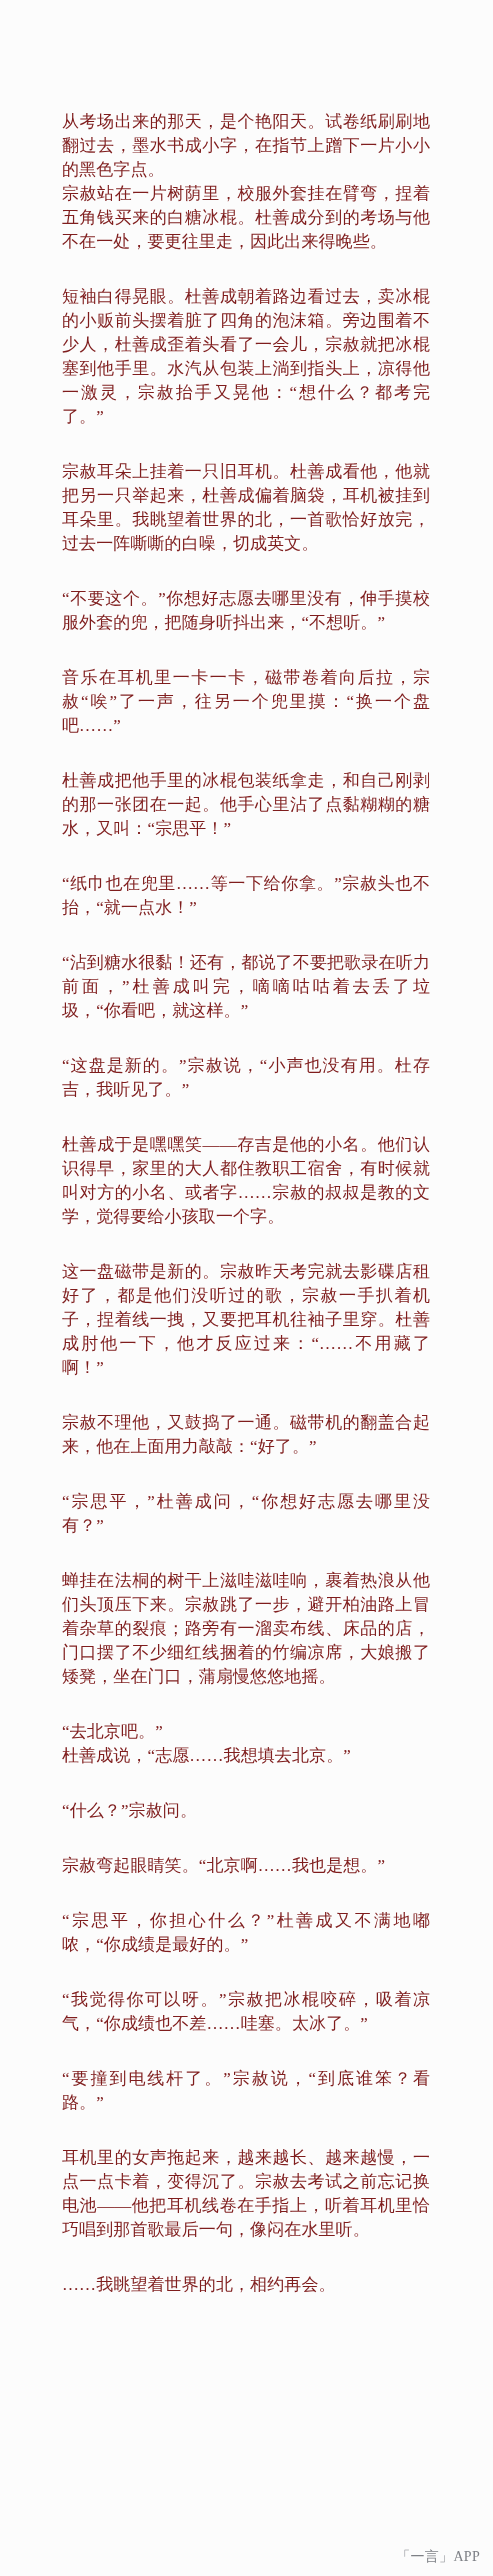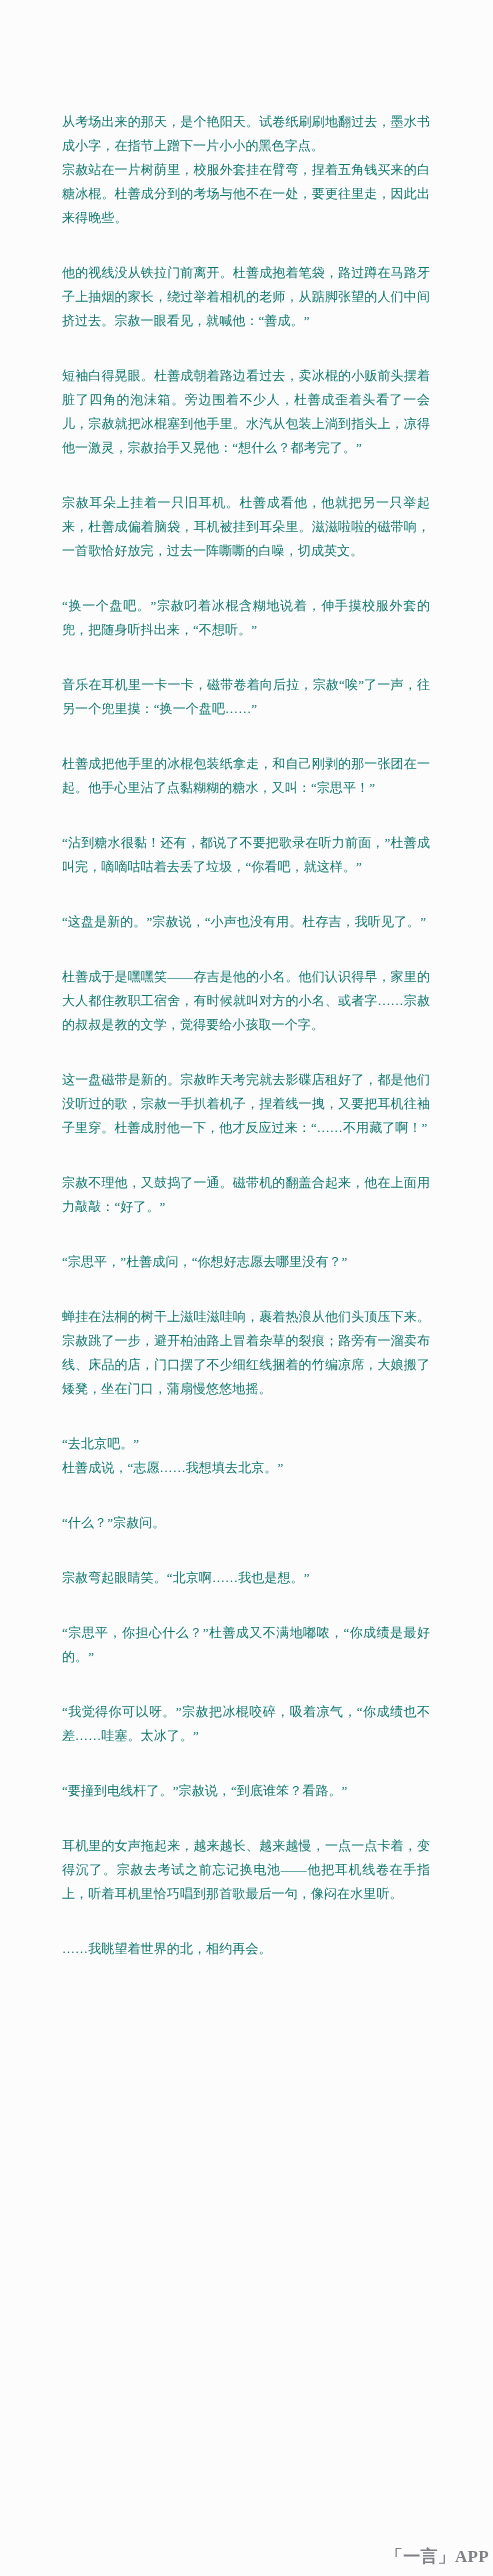--- a/index.html
+++ b/index.html
@@ -17,54 +17,53 @@
   .article {
     position: absolute;
     left: 0;
     top: 0;
     width: 493px;
     box-sizing: border-box;
     padding: 110px 63px 0 62px;
   }
   .article p.block {
     margin: 0 0 31px 0;
-    font-size: 13px;
+    font-size: 17px;
     line-height: 24px;
-    color: #0f766e;
+    color: #7f1d1d;
     text-align: justify;
     white-space: pre-line;      
     line-break: strict;
     word-break: normal;
     letter-spacing: 0.1px;
   }
   .article p.block:last-child { margin-bottom: 18px; }
   .watermark {
     position: absolute;
     top: 2548px;
-    right: 4px;
-    font-size: 17px;
+    right: 13px;
+    font-size: 14px;
     line-height: 17.7px;
     color: #7e8086;
     letter-spacing: 0.3px;
-    font-weight: bold;
   }
 </style>
 </head>
 <body>
 
 <div class="page" style="background: rgb(252, 252, 252);">
   <div class="article" id="article" style="color: rgb(42, 42, 42);">
       <p class="block">从考场出来的那天，是个艳阳天。试卷纸刷刷地翻过去，墨水书成小字，在指节上蹭下一片小小的黑色字点。
 宗赦站在一片树荫里，校服外套挂在臂弯，捏着五角钱买来的白糖冰棍。杜善成分到的考场与他不在一处，要更往里走，因此出来得晚些。</p>
-      <p class="block">他的视线没从铁拉门前离开。杜善成抱着笔袋，路过蹲在马路牙子上抽烟的家长，绕过举着相机的老师，从踮脚张望的人们中间挤过去。宗赦一眼看见，就喊他：“善成。”</p>
       <p class="block">短袖白得晃眼。杜善成朝着路边看过去，卖冰棍的小贩前头摆着脏了四角的泡沫箱。旁边围着不少人，杜善成歪着头看了一会儿，宗赦就把冰棍塞到他手里。水汽从包装上淌到指头上，凉得他一激灵，宗赦抬手又晃他：“想什么？都考完了。”</p>
-      <p class="block">宗赦耳朵上挂着一只旧耳机。杜善成看他，他就把另一只举起来，杜善成偏着脑袋，耳机被挂到耳朵里。滋滋啦啦的磁带响，一首歌恰好放完，过去一阵嘶嘶的白噪，切成英文。</p>
-      <p class="block">“换一个盘吧。”宗赦叼着冰棍含糊地说着，伸手摸校服外套的兜，把随身听抖出来，“不想听。”</p>
+      <p class="block">宗赦耳朵上挂着一只旧耳机。杜善成看他，他就把另一只举起来，杜善成偏着脑袋，耳机被挂到耳朵里。我眺望着世界的北，一首歌恰好放完，过去一阵嘶嘶的白噪，切成英文。</p>
+      <p class="block">“不要这个。”你想好志愿去哪里没有，伸手摸校服外套的兜，把随身听抖出来，“不想听。”</p>
       <p class="block">音乐在耳机里一卡一卡，磁带卷着向后拉，宗赦“唉”了一声，往另一个兜里摸：“换一个盘吧……”</p>
       <p class="block">杜善成把他手里的冰棍包装纸拿走，和自己刚剥的那一张团在一起。他手心里沾了点黏糊糊的糖水，又叫：“宗思平！”</p>
+      <p class="block">“纸巾也在兜里……等一下给你拿。”宗赦头也不抬，“就一点水！”</p>
       <p class="block">“沾到糖水很黏！还有，都说了不要把歌录在听力前面，”杜善成叫完，嘀嘀咕咕着去丢了垃圾，“你看吧，就这样。”</p>
       <p class="block">“这盘是新的。”宗赦说，“小声也没有用。杜存吉，我听见了。”</p>
       <p class="block">杜善成于是嘿嘿笑——存吉是他的小名。他们认识得早，家里的大人都住教职工宿舍，有时候就叫对方的小名、或者字……宗赦的叔叔是教的文学，觉得要给小孩取一个字。</p>
       <p class="block">这一盘磁带是新的。宗赦昨天考完就去影碟店租好了，都是他们没听过的歌，宗赦一手扒着机子，捏着线一拽，又要把耳机往袖子里穿。杜善成肘他一下，他才反应过来：“……不用藏了啊！”</p>
       <p class="block">宗赦不理他，又鼓捣了一通。磁带机的翻盖合起来，他在上面用力敲敲：“好了。”</p>
       <p class="block">“宗思平，”杜善成问，“你想好志愿去哪里没有？”</p>
       <p class="block">蝉挂在法桐的树干上滋哇滋哇响，裹着热浪从他们头顶压下来。宗赦跳了一步，避开柏油路上冒着杂草的裂痕；路旁有一溜卖布线、床品的店，门口摆了不少细红线捆着的竹编凉席，大娘搬了矮凳，坐在门口，蒲扇慢悠悠地摇。</p>
       <p class="block">“去北京吧。”
 杜善成说，“志愿……我想填去北京。”</p>
       <p class="block">“什么？”宗赦问。</p>

